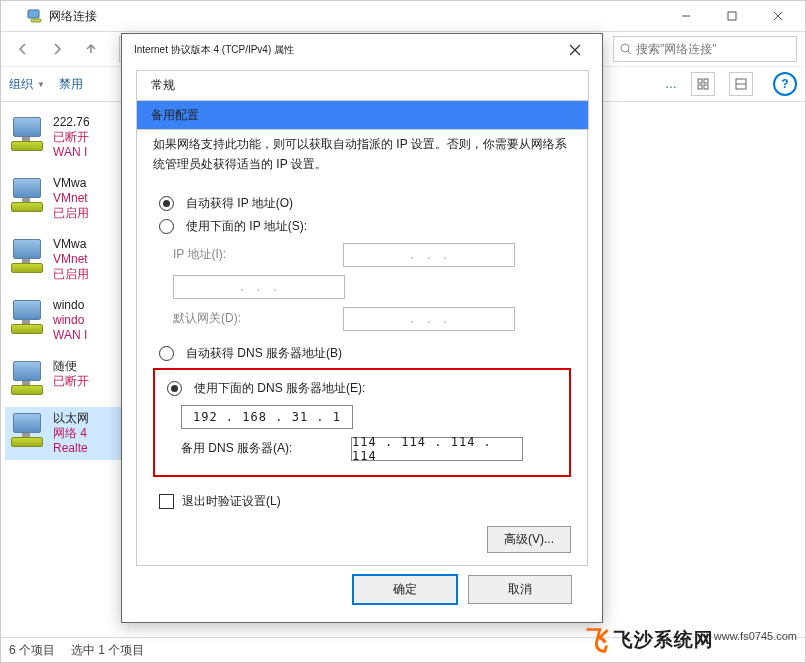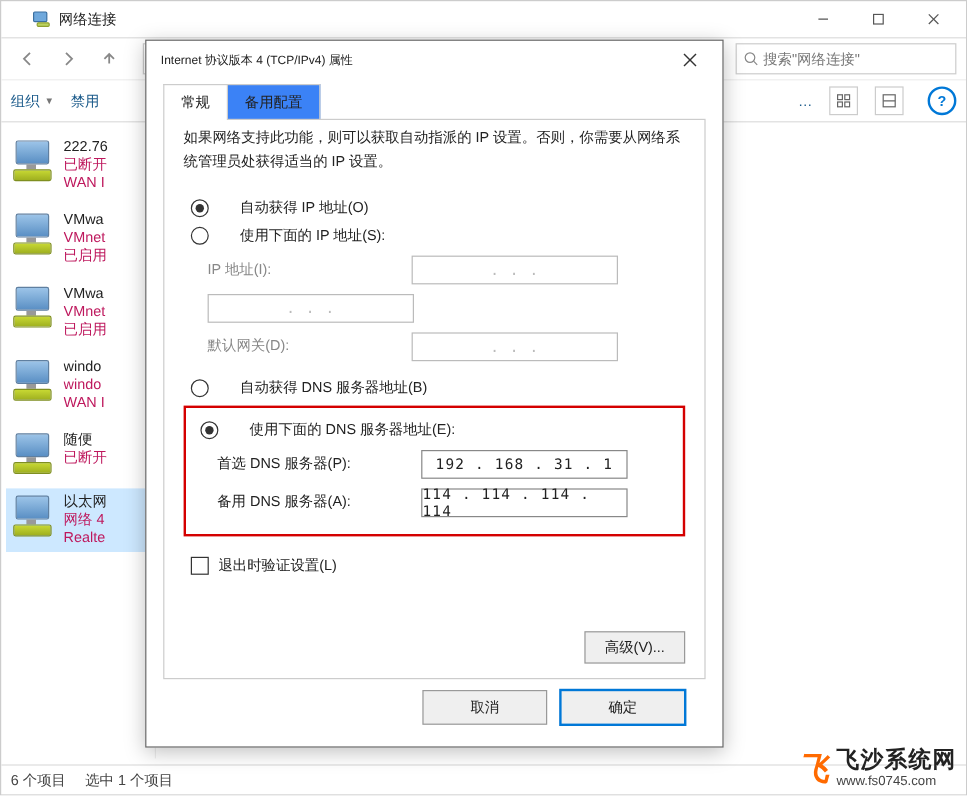--- a/index.html
+++ b/index.html
@@ -45,28 +45,28 @@
   
   .statusbar { position:absolute; bottom:0; left:0; right:0; height:24px; border-top:1px solid #ddd; display:flex; align-items:center; padding:0 8px; gap:16px; color:#444; }
 
   
   .dialog { position:absolute; left:120px; top:32px; width:480px; height:588px; background:#fff; border:1px solid #666; box-shadow:0 4px 16px rgba(0,0,0,0.25); display:flex; flex-direction:column; }
   .dlg-titlebar { height:32px; display:flex; align-items:center; padding:0 12px; font-size:10px; }
   .dlg-titlebar .spacer { flex:1; }
   .dlg-close { width:30px; height:30px; display:flex; align-items:center; justify-content:center; }
   .dlg-body { flex:1; padding:4px 14px 10px 14px; display:flex; flex-direction:column; }
 
-  .tabs { display:flex; }
+  .tabs { display:flex;flex-direction:column; }
   .tab { padding:6px 14px; border:1px solid #ccc; border-bottom:none; background:#3b82f6; margin-right:-1px; }
   .tab.active { background:#fff; position:relative; z-index:2; }
   .tabpanel { border:1px solid #ccc; flex:1; padding:4px 16px; position:relative; margin-top:-1px; }
 
   .desc { line-height:1.7; margin-bottom:20px; }
 
-  .radio-row { display:flex; align-items:center; gap:26px; margin:6px 0 6px 6px; }
+  .radio-row { display:flex; align-items:center; gap:12px; margin:6px 0 6px 6px; }
   .radio { width:13px; height:13px; border:1px solid #333; border-radius:50%; display:flex; align-items:center; justify-content:center; flex-shrink:0; }
   .radio.checked::after { content:""; width:7px; height:7px; background:#333; border-radius:50%; }
 
   .fieldgrid { margin:4px 0 14px 20px; }
   .fieldrow { display:flex; align-items:center; margin:8px 0; gap:10px; }
   .fieldrow .lbl { width:160px; color:#888; }
   .fieldrow.enabled .lbl { color:#222; }
   .ipbox { width:170px; height:22px; border:1px solid #bbb; background:#fff; display:flex; align-items:center; justify-content:center; font-family:Consolas,monospace; letter-spacing:1px; color:#bbb; }
   .fieldrow.enabled .ipbox { border-color:#888; color:#222; }
 
@@ -77,21 +77,21 @@
 
   .advbtn { position:absolute; right:16px; bottom:12px; padding:4px 16px; border:1px solid #999; background:#efefef; }
 
   .dlg-footer { height:46px; display:flex; align-items:center; justify-content:flex-end; gap:10px; padding:0 16px; }
   .btn { min-width:78px; padding:5px 12px; border:1px solid #999; background:#efefef; text-align:center; }
   .btn.primary { border:2px solid #0078d7; }
 
   
   .watermark { position:absolute; right:8px; bottom:4px; display:flex; align-items:center; gap:6px; }
   .wm-logo { font-size:26px; color:#ff6a00; font-weight:bold; font-style:italic; }
-  .wm-text { display:flex; flex-direction:column; line-height:1.1; }
+  .wm-text { display:flex; flex-direction:row; line-height:1.1; }
   .wm-main { font-size:19px; font-weight:bold; color:#222; letter-spacing:1px; }
   .wm-sub { font-size:11px; color:#444; }
 </style>
 </head>
 <body>
 
 <div class="window">
 
   <div class="titlebar">
     <svg class="app-icon" viewBox="0 0 16 16">
@@ -296,40 +296,39 @@
           <span>自动获得 DNS 服务器地址(B)</span>
         </div>
 
         <div class="redbox">
           <div class="radio-row">
             <span class="radio checked"></span>
             <span>使用下面的 DNS 服务器地址(E):</span>
           </div>
           <div class="fieldgrid" style="margin-bottom:4px;">
             <div class="fieldrow enabled">
-                <span class="lbl">首选 DNS 服务器(P):</span>
                 <div class="ipbox">192 . 168 .  31  .   1</div>
               </div>
             <div class="fieldrow enabled">
                 <span class="lbl">备用 DNS 服务器(A):</span>
                 <div class="ipbox">114 . 114 . 114 . 114</div>
               </div>
           </div>
         </div>
 
         <div class="checkrow">
           <span class="checkbox"></span>
           <span>退出时验证设置(L)</span>
         </div>
 
         <div class="advbtn">高级(V)...</div>
       </div>
       <div class="dlg-footer">
+        <div class="btn primary">确定</div>
         <div class="btn">取消</div>
-        <div class="btn primary">确定</div>
       </div>
     </div>
   </div>
 
   <div class="watermark">
     <span class="wm-logo">飞</span>
     <div class="wm-text">
       <span class="wm-main">飞沙系统网</span>
       <span class="wm-sub">www.fs0745.com</span>
     </div>

